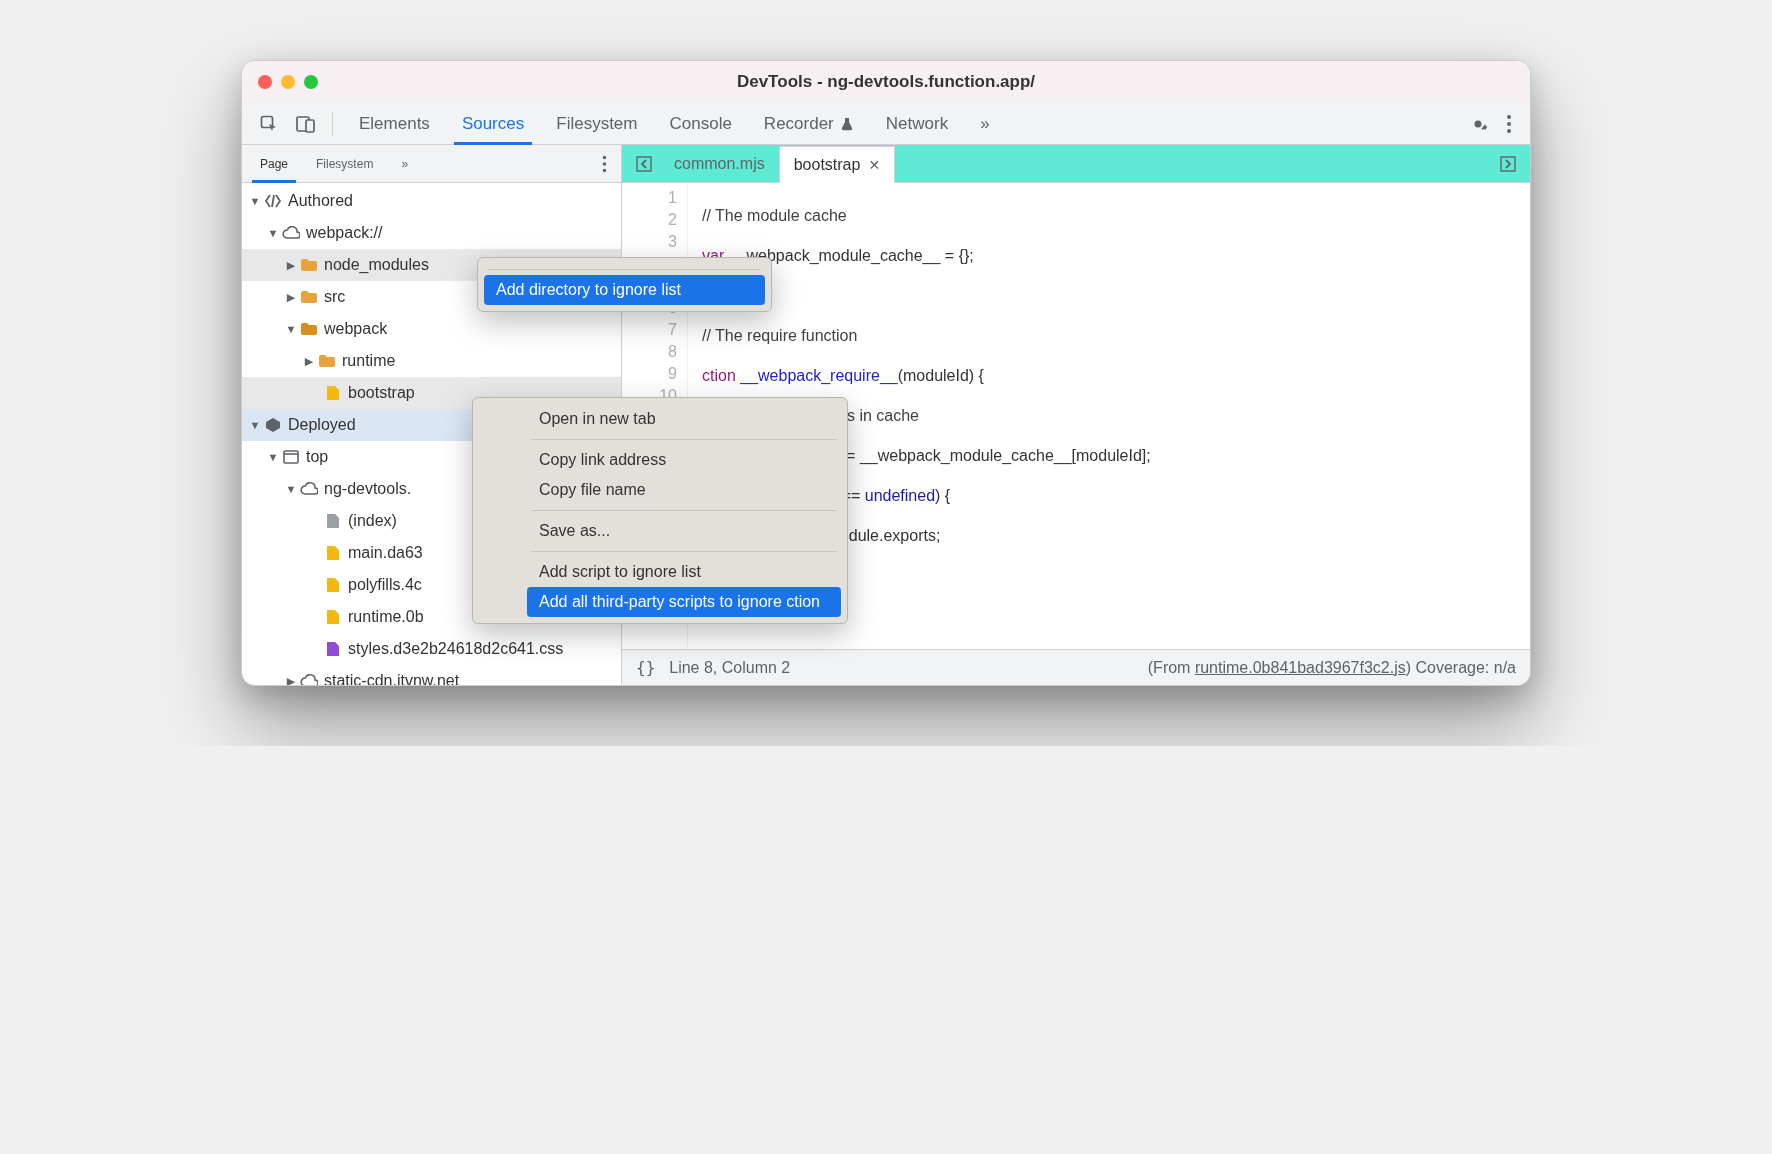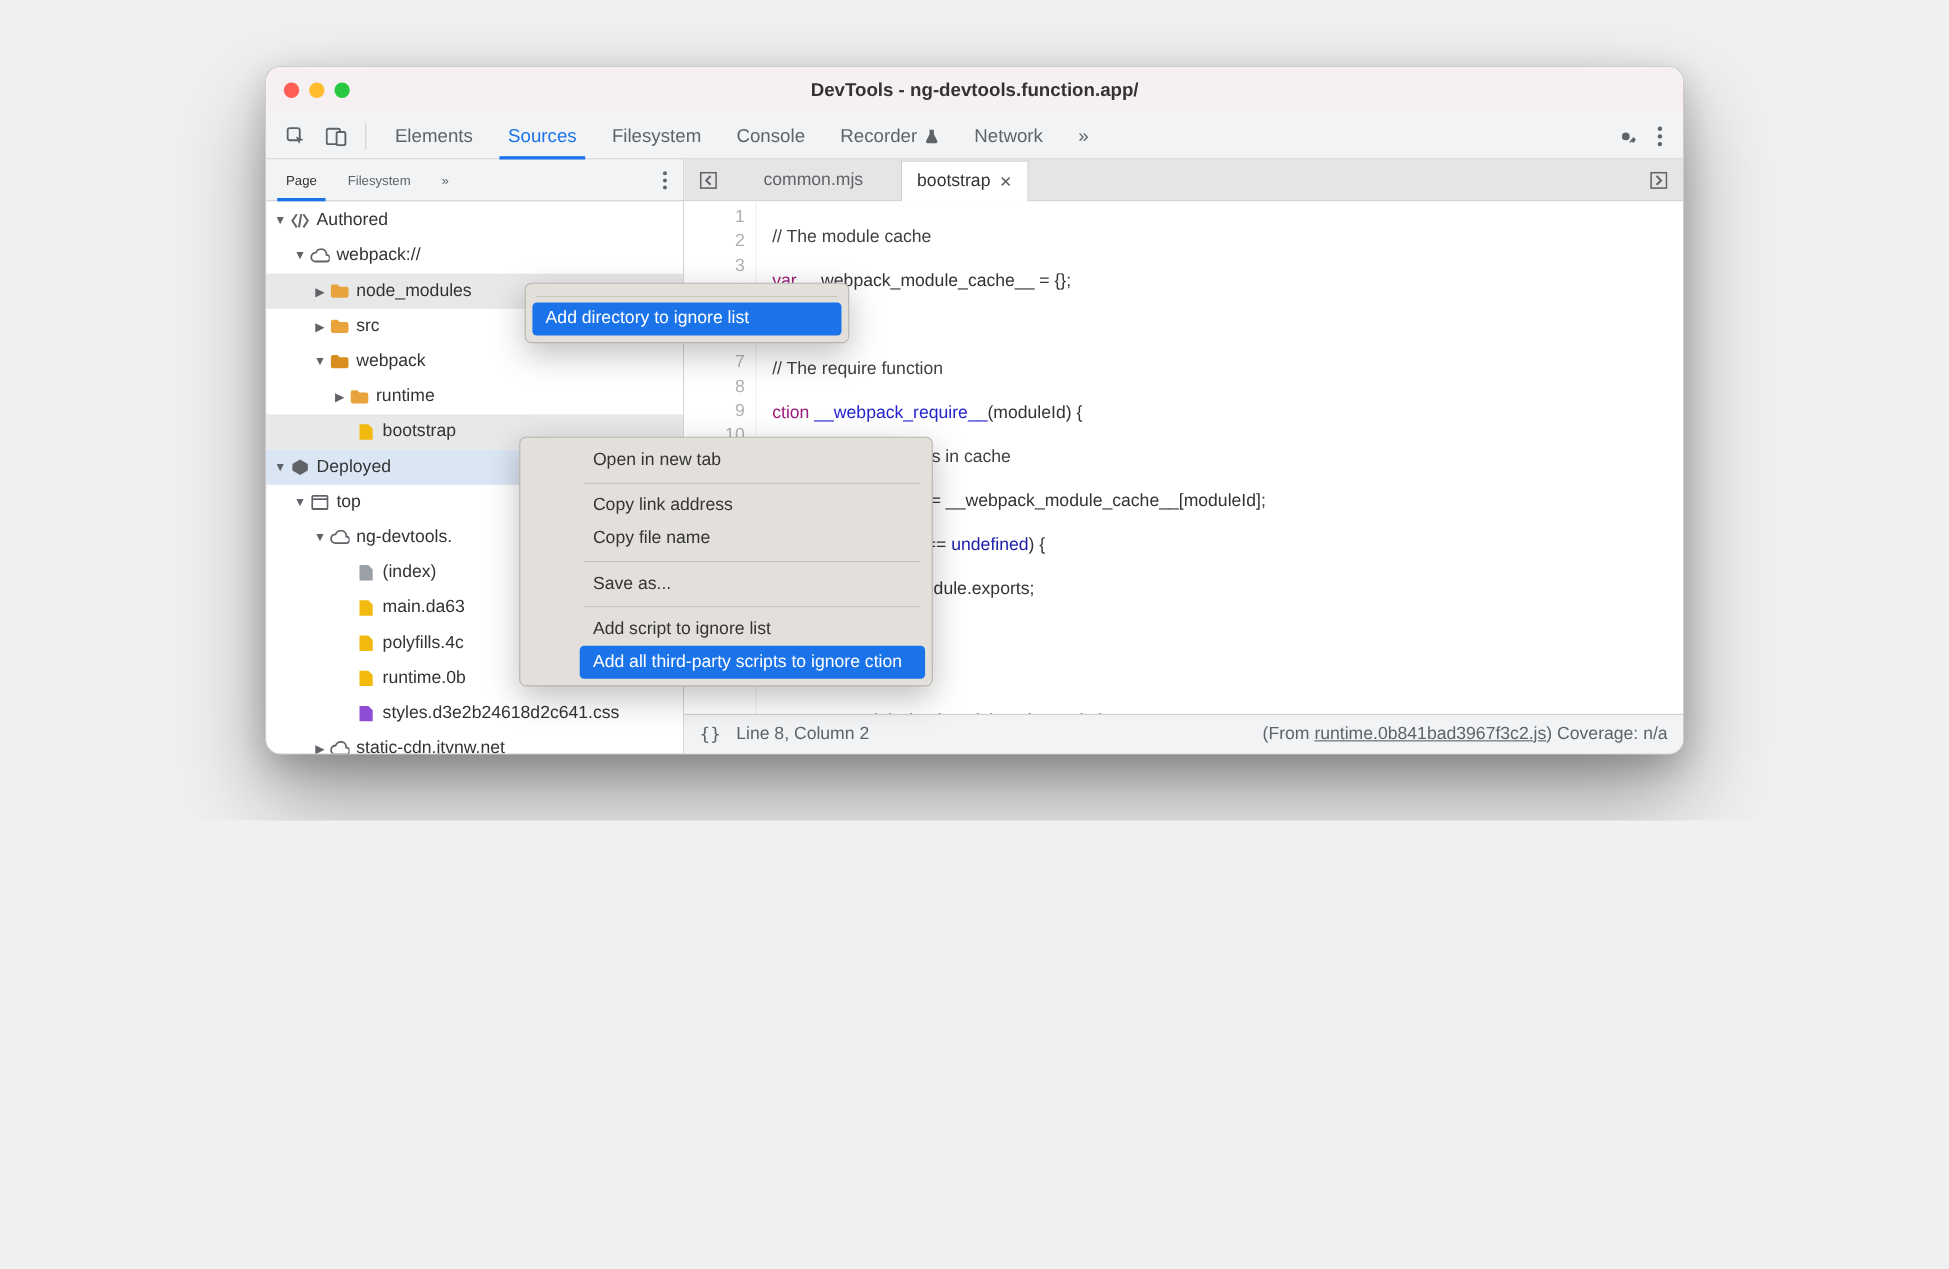--- a/index.html
+++ b/index.html
@@ -76,26 +76,26 @@
   .icon { width: 18px; height: 18px; margin: 0 6px 0 2px; display: inline-flex; align-items: center; justify-content: center; flex-shrink: 0; }
   .folder { fill: #e8a33d; }
   .folder.dark { fill: #d88f1f; }
   .file-js { fill: #f2b90f; }
   .file-css { fill: #8f4cd7; }
   .file-plain { fill: #9aa0a6; }
 
   .editor { flex: 1; display: flex; flex-direction: column; min-width: 0; }
   .editor-tabs {
     height: 38px;
-    background: #e5e5e5;
+    background: #5eead4;
     border-bottom: 1px solid #d0d0d0;
     display: flex;
     align-items: center;
     padding: 0 6px;
-    gap: 20px;
+    gap: 0;
     font-size: 16px;
   }
   .ed-tab { padding: 0 14px; height: 100%; display: flex; align-items: center; gap: 8px; color: #5f6368; cursor: pointer; position: relative; }
   .ed-tab.active { color: #333; background: #fff; border-top: 1px solid #d0d0d0; border-left: 1px solid #d0d0d0; border-right: 1px solid #d0d0d0; margin-bottom: -1px; }
   .ed-tab .close { font-size: 14px; color: #5f6368; }
   .editor-tabs .nav-arrow { padding: 0 8px; cursor: pointer; color: #5f6368; }
   .editor-tabs .spacer { flex: 1; }
 
   .code-area { flex: 1; display: flex; font-family: ui-monospace, SFMono-Regular, Menlo, Consolas, monospace; font-size: 16px; overflow: hidden; background: #fff; }
   .gutter { width: 66px; background: #fff; color: #b0b0b0; text-align: right; padding: 4px 10px 4px 0; border-right: 1px solid #eee; user-select: none; }

